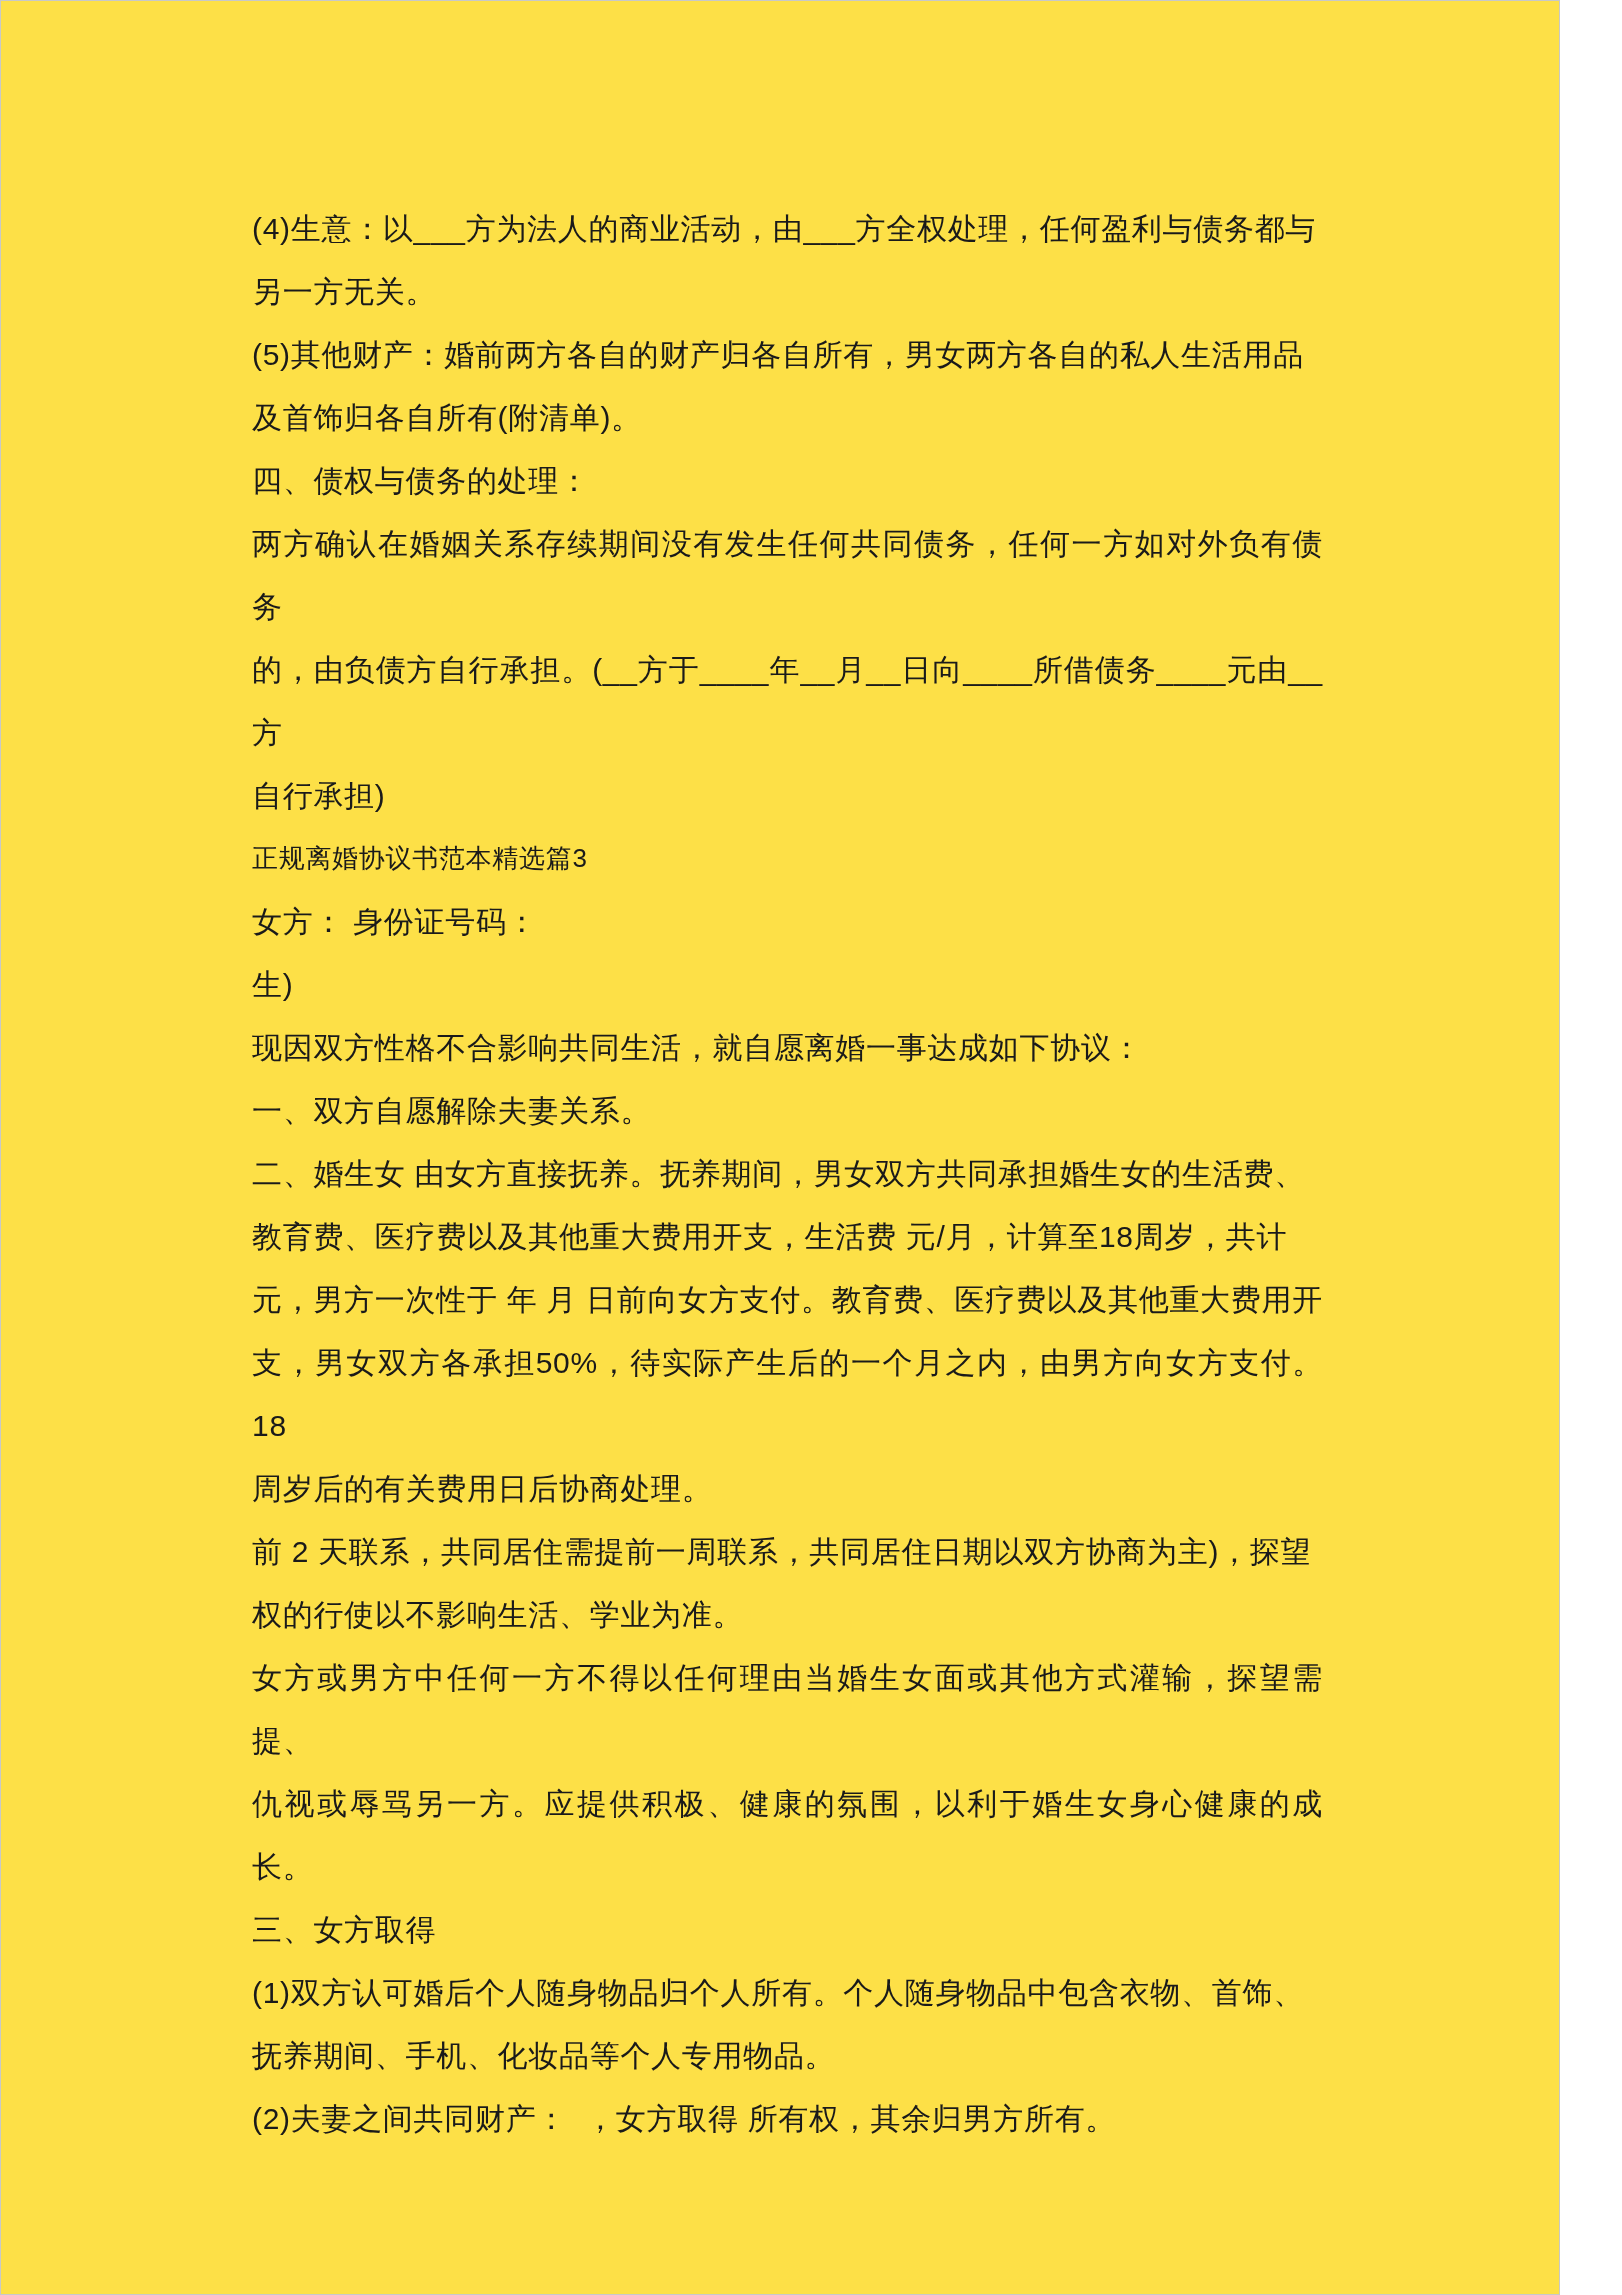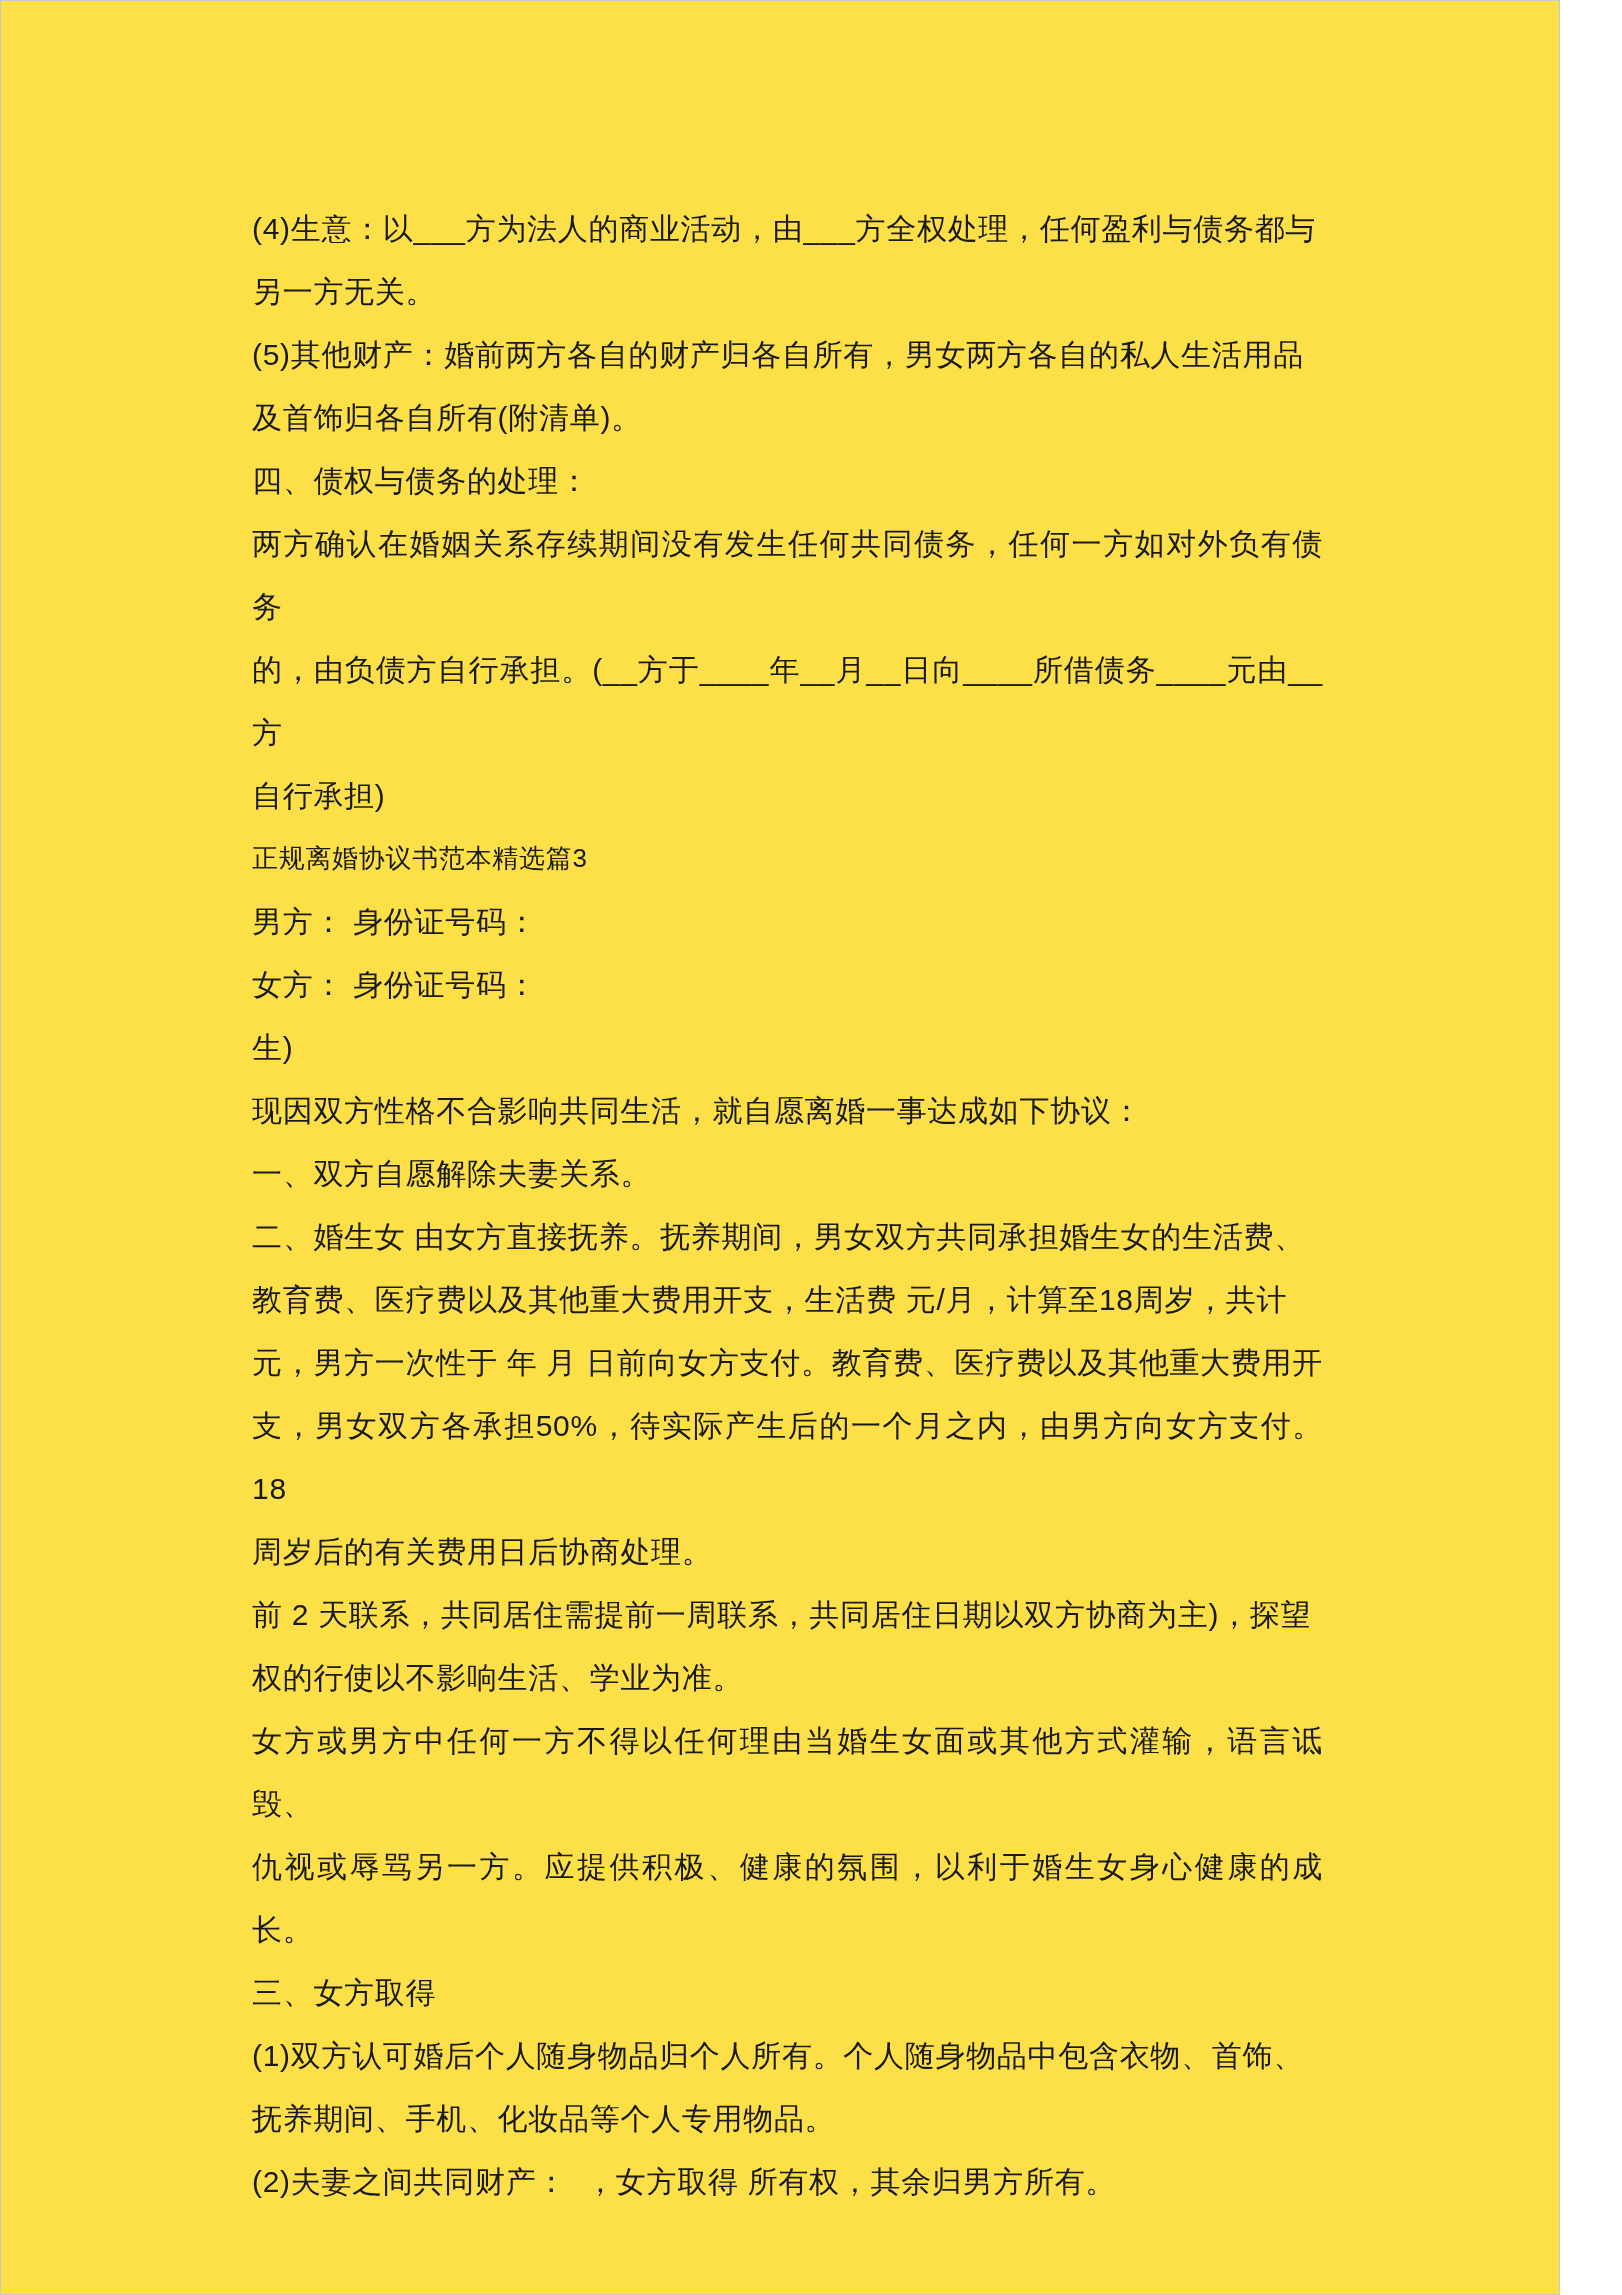--- a/index.html
+++ b/index.html
@@ -44,33 +44,32 @@
   <div class="content" id="document-content">
       <p class="line">(4)生意：以___方为法人的商业活动，由___方全权处理，任何盈利与债务都与</p>
       <p class="line">另一方无关。</p>
       <p class="line">(5)其他财产：婚前两方各自的财产归各自所有，男女两方各自的私人生活用品</p>
       <p class="line">及首饰归各自所有(附清单)。</p>
       <p class="line">四、债权与债务的处理：</p>
       <p class="line">两方确认在婚姻关系存续期间没有发生任何共同债务，任何一方如对外负有债务</p>
       <p class="line">的，由负债方自行承担。(__方于____年__月__日向____所借债务____元由__方</p>
       <p class="line">自行承担)</p>
       <p class="line subheading">正规离婚协议书范本精选篇3</p>
-      <p class="line">男方： 身份证号码：</p>
       <p class="line">女方： 身份证号码：</p>
       <p class="line">生)</p>
       <p class="line">现因双方性格不合影响共同生活，就自愿离婚一事达成如下协议：</p>
       <p class="line">一、双方自愿解除夫妻关系。</p>
       <p class="line">二、婚生女 由女方直接抚养。抚养期间，男女双方共同承担婚生女的生活费、</p>
       <p class="line">教育费、医疗费以及其他重大费用开支，生活费 元/月，计算至18周岁，共计</p>
       <p class="line">元，男方一次性于 年 月 日前向女方支付。教育费、医疗费以及其他重大费用开</p>
       <p class="line">支，男女双方各承担50%，待实际产生后的一个月之内，由男方向女方支付。18</p>
       <p class="line">周岁后的有关费用日后协商处理。</p>
       <p class="line">前 2 天联系，共同居住需提前一周联系，共同居住日期以双方协商为主)，探望</p>
       <p class="line">权的行使以不影响生活、学业为准。</p>
-      <p class="line">女方或男方中任何一方不得以任何理由当婚生女面或其他方式灌输，语言诋毁、</p>
+      <p class="line">女方或男方中任何一方不得以任何理由当婚生女面或其他方式灌输，探望需提、</p>
       <p class="line">仇视或辱骂另一方。应提供积极、健康的氛围，以利于婚生女身心健康的成长。</p>
       <p class="line">三、女方取得</p>
       <p class="line">(1)双方认可婚后个人随身物品归个人所有。个人随身物品中包含衣物、首饰、</p>
       <p class="line">抚养期间、手机、化妆品等个人专用物品。</p>
       <p class="line">(2)夫妻之间共同财产：  ，女方取得 所有权，其余归男方所有。</p>
     </div>
 </div>
 
 
 </body></html>

